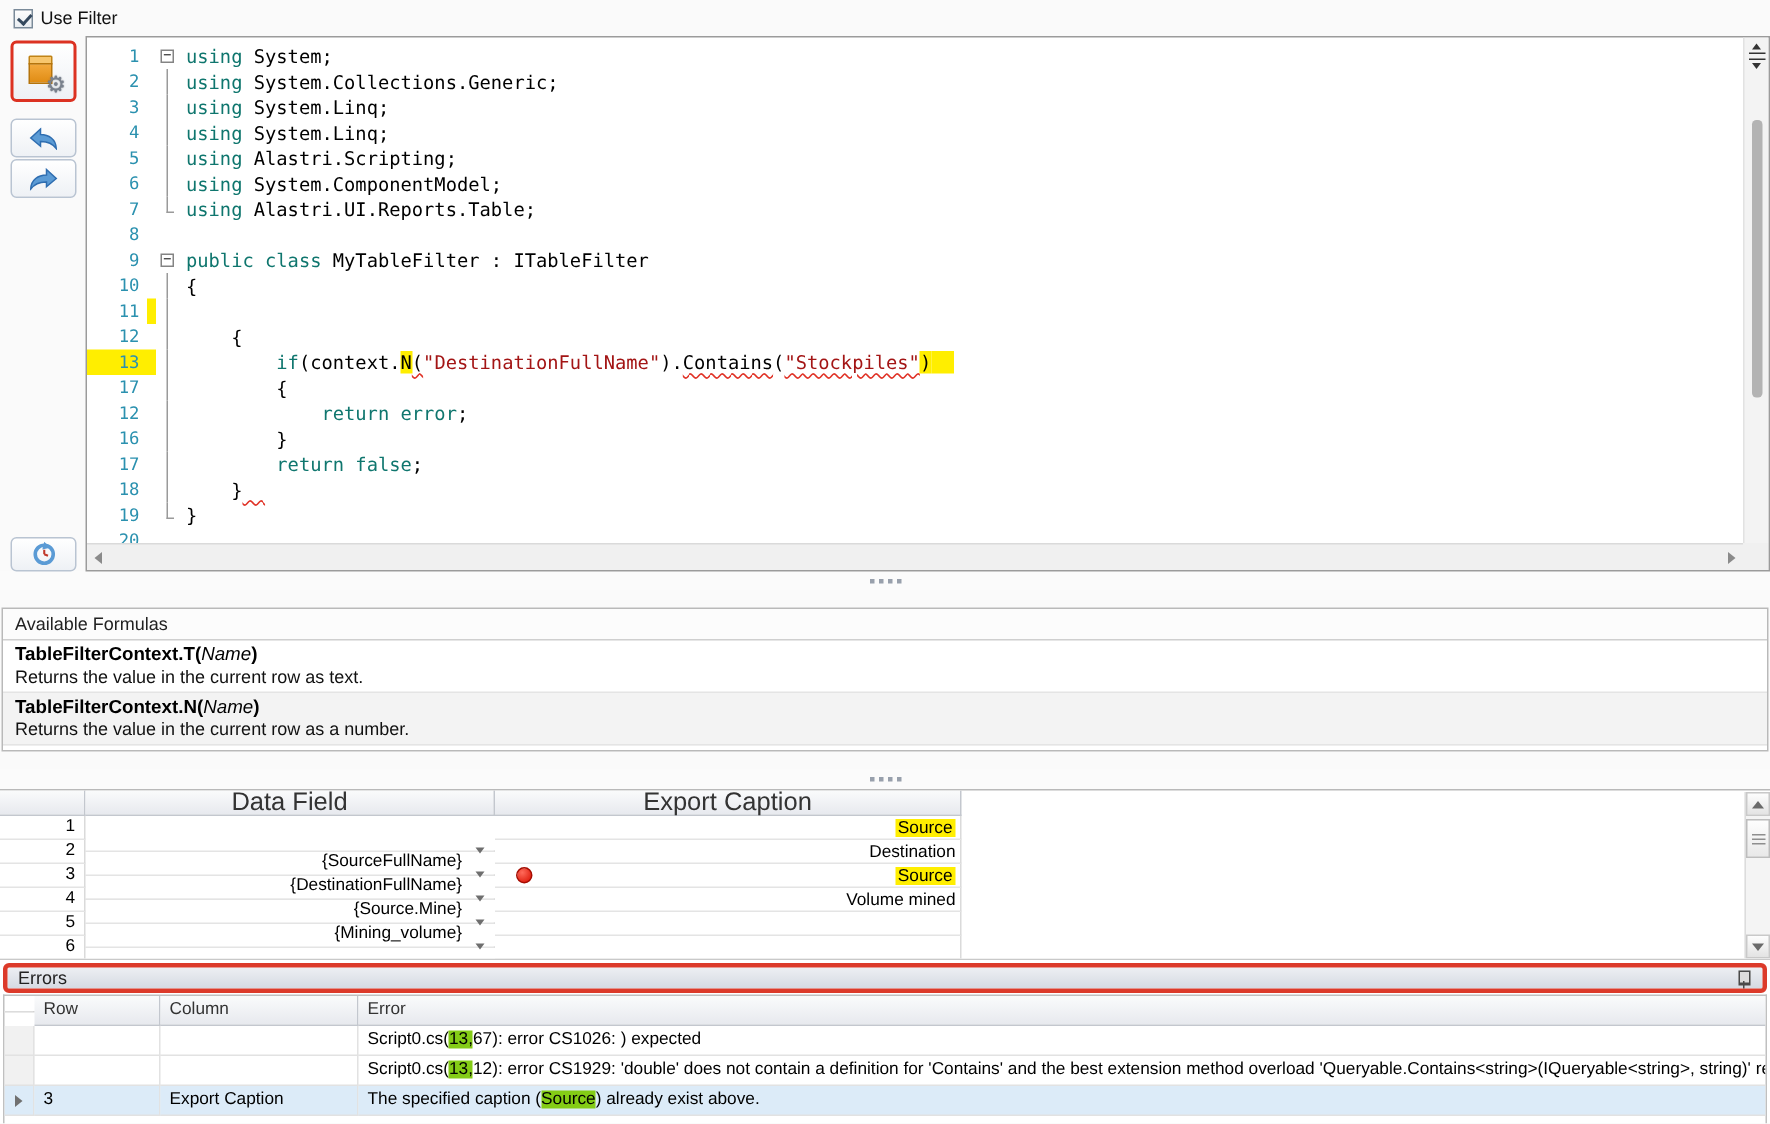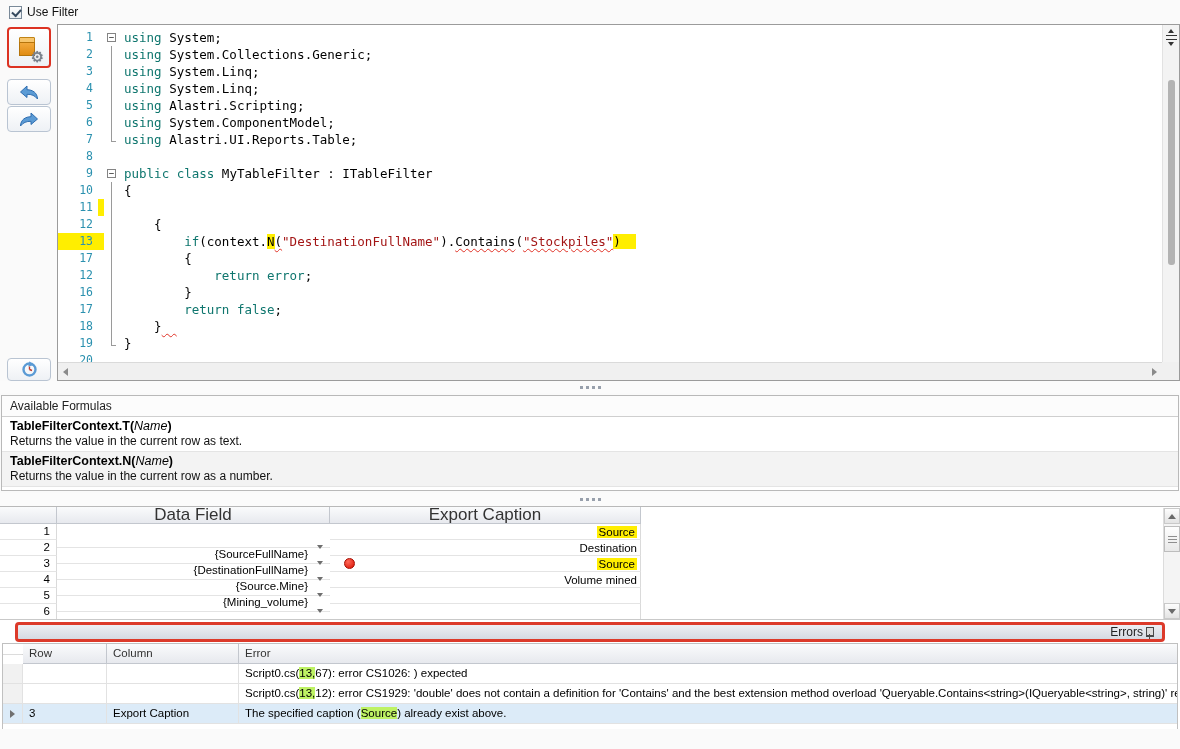--- a/index.html
+++ b/index.html
@@ -60,21 +60,21 @@
   .h-scroll { position:absolute; left:0; right:17px; bottom:0; height:18px; background:#f0f0f0; border-top:1px solid #dadada; display:flex; align-items:center; justify-content:space-between; padding:0 5px; }
   .hs-left { width:0; height:0; border-top:4px solid transparent; border-bottom:4px solid transparent; border-right:5px solid #8a8a8a; }
   .hs-right { width:0; height:0; border-top:4px solid transparent; border-bottom:4px solid transparent; border-left:5px solid #8a8a8a; }
   .scroll-corner { position:absolute; right:0; bottom:0; width:17px; height:18px; background:#f0f0f0; }
 
   
   .splitter { height:12px; background:#fbfbfb; display:flex; align-items:center; justify-content:center; gap:3px; cursor:row-resize; }
   .splitter .dot { width:3px; height:3px; background:#98a0ac; }
 
   
-  .formulas-panel { height:96px; margin:2px 1px; border:1px solid #b9b9b9; background:#fff; overflow:hidden; }
+  .formulas-panel { height:96px; margin:12px 1px; border:1px solid #b9b9b9; background:#fff; overflow:hidden; }
   .formulas-header { height:21px; line-height:20px; padding-left:8px; font-size:12px; color:#222; border-bottom:1px solid #cfcfcf; background:#fcfcfc; }
   .formula-item { padding:2px 8px 3px; border-bottom:1px solid #e4e4e4; cursor:default; }
   .formula-item.alt { background:#f3f3f3; }
   .formula-sig { font-size:12.5px; font-weight:bold; color:#000; line-height:15px; }
   .formula-sig .arg { font-style:italic; font-weight:normal; }
   .formula-desc { font-size:12px; color:#111; line-height:14px; }
 
   
   .field-grid { height:113px; background:#fff; border-top:1px solid #b9b9b9; position:relative; overflow:hidden; }
   .fg-header { display:flex; height:17px; }
@@ -95,36 +95,36 @@
   .fg-vscroll { position:absolute; top:1px; right:0; bottom:0; width:17px; background:#f4f4f4; border-left:1px solid #dcdcdc; }
   .sb-btn { position:absolute; left:0; width:16px; height:16px; background:linear-gradient(#fdfdfd,#e3e3e3); border:1px solid #c9c9c9; display:flex; align-items:center; justify-content:center; cursor:pointer; }
   .sb-up { top:0; } .sb-down { bottom:0; }
   .tri-up { width:0;height:0;border-left:4px solid transparent;border-right:4px solid transparent;border-bottom:5px solid #6a6a6a; }
   .tri-down { width:0;height:0;border-left:4px solid transparent;border-right:4px solid transparent;border-top:5px solid #6a6a6a; }
   .fg-thumb { position:absolute; left:0; top:18px; width:16px; height:26px; background:linear-gradient(#fefefe,#e8e8e8); border:1px solid #bdbdbd; display:flex; flex-direction:column; align-items:center; justify-content:center; gap:2px; cursor:grab; }
   .fg-thumb i { display:block; width:9px; height:1px; background:#8e8e8e; }
 
   
   .errors-panel { height:110px; background:#fff; border-top:1px solid #c9c9c9; }
-  .errors-header { margin:2px 15px 0; height:20px; border:3px solid #dc3a2a; border-radius:4px; background:linear-gradient(#edeff3,#d5dae2); display:flex; align-items:center; justify-content:flex-end; padding:0 7px; }
+  .errors-header { margin:2px 2px 0; height:20px; border:3px solid #dc3a2a; border-radius:4px; background:linear-gradient(#edeff3,#d5dae2); display:flex; align-items:center; justify-content:space-between; padding:0 7px; }
   .errors-title { font-size:12px; color:#222; }
   .pin-icon { position:relative; width:12px; height:13px; cursor:pointer; }
   .pin-icon::before { content:''; position:absolute; left:3px; top:1px; width:6px; height:7px; border:1px solid #4a4a4a; background:#dcdcdc; border-bottom:2px solid #4a4a4a; }
   .pin-icon::after { content:''; position:absolute; left:6px; top:8px; width:1px; height:5px; background:#4a4a4a; }
   .errors-grid { margin:1px 2px 0; border:1px solid #c0c0c0; border-bottom:none; height:86px; overflow:hidden; background:#fff; }
   .eg-header { display:flex; height:20px;align-items:center; }
   .eg-h { background:linear-gradient(#fafbfc,#e7e9ee); border-right:1px solid #c3c7ce; border-bottom:1px solid #c3c7ce; font-size:11.5px; color:#333; padding-left:6px; line-height:19px; cursor:pointer; }
   .eg-ind { width:20px; flex:none; background:#f1f1f1; border-right:1px solid #c9c9c9; border-bottom:1px solid #dcdcdc; display:flex; align-items:center; justify-content:center; }
   .eg-h.row { width:84px; } .eg-h.col { width:132px; } .eg-h.err { flex:1; border-right:none; }
   .eg-row { display:flex; height:20px; font-size:11.5px; color:#000; cursor:pointer; }
   .eg-c { border-right:1px solid #e2e2e2; border-bottom:1px solid #e2e2e2; padding-left:6px; line-height:19px; white-space:nowrap; overflow:hidden; }
   .eg-c.row { width:84px; flex:none; } .eg-c.col { width:132px; flex:none; } .eg-c.err { flex:1; border-right:none; }
   .eg-row.selected .eg-c { background:#dcebf8; }
   .row-arrow { width:0; height:0; border-top:4px solid transparent; border-bottom:4px solid transparent; border-left:5px solid #707070; }
-  .hl-text { background:#bef264; }
+  .hl-text { background:#84cc16; }
 </style>
 </head>
 <body>
 
 <div class="app">
 
 
   <div class="filter-row">
     <div class="checkbox"></div>
     <span class="filter-label">Use Filter</span>

